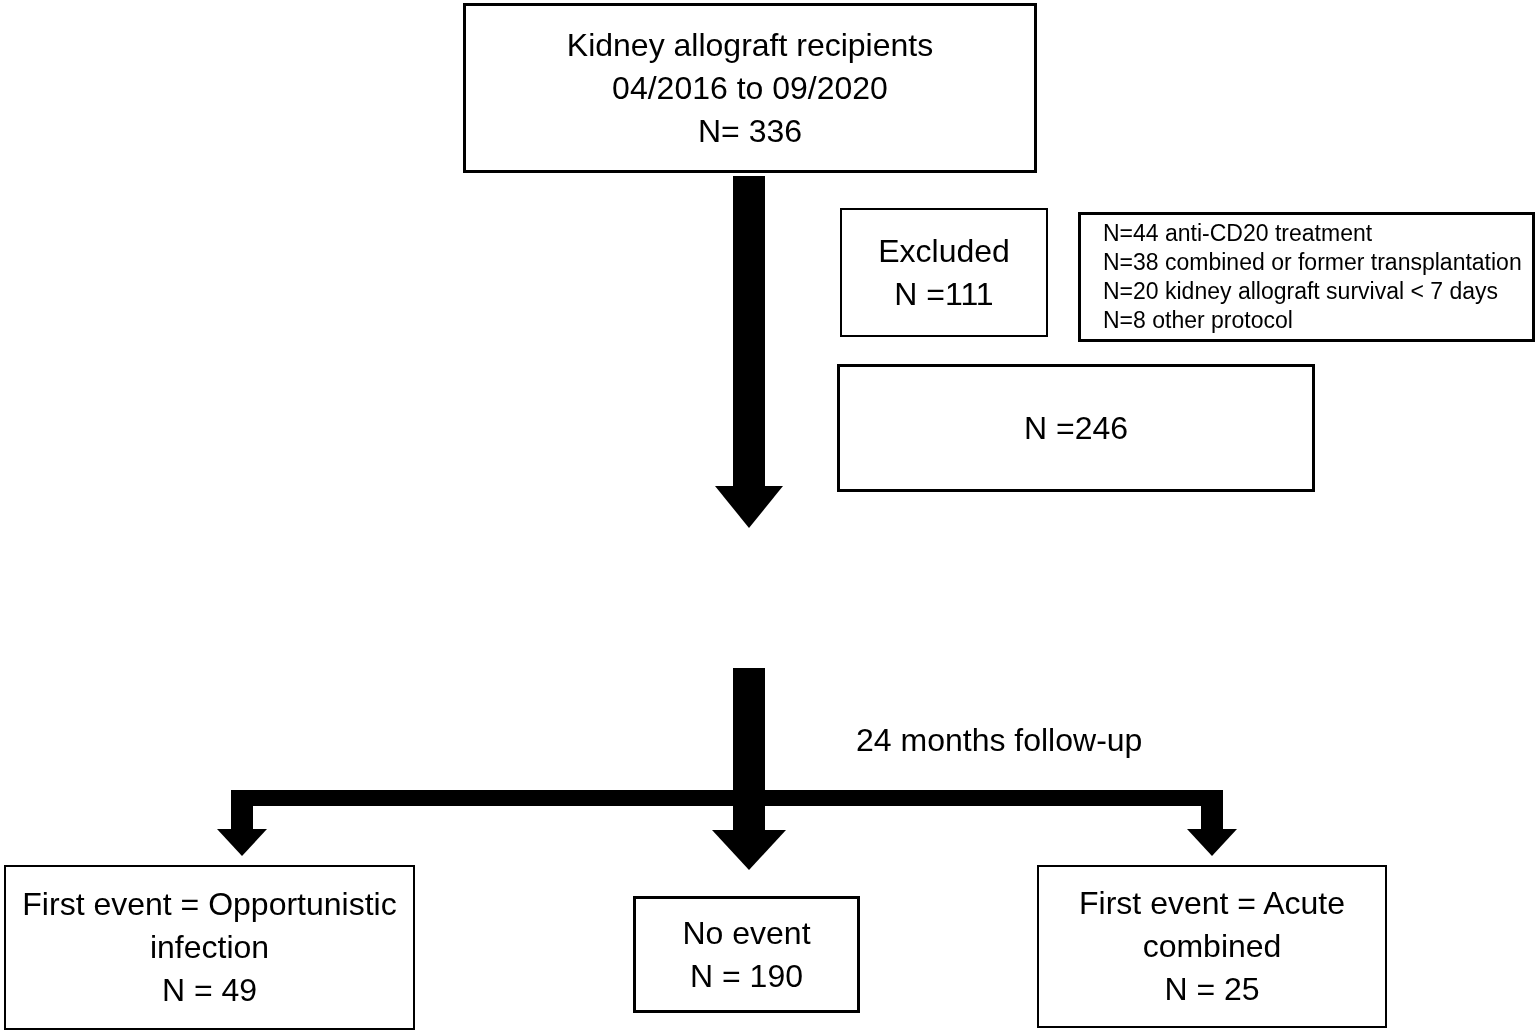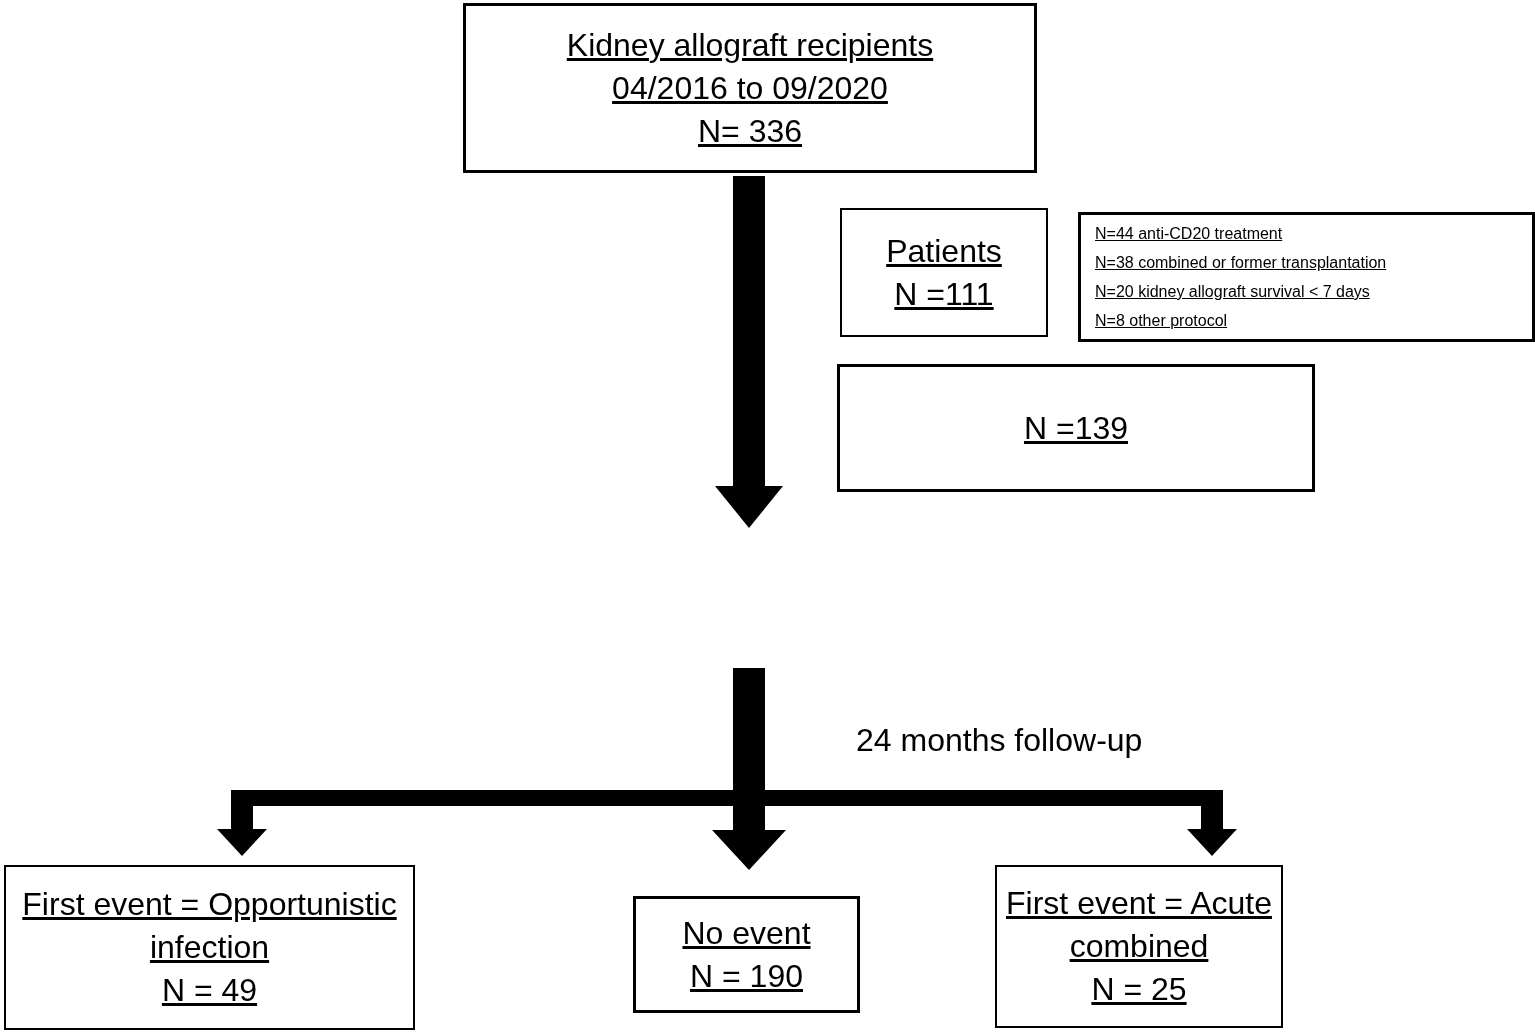--- a/index.html
+++ b/index.html
@@ -24,32 +24,32 @@
     display: flex;
     flex-direction: column;
     justify-content: center;
     align-items: center;
     text-align: center;
   }
   .box .line {
     font-size: 32px;
     line-height: 43px;
     white-space: nowrap;
-    text-decoration: underline;
   }
   .box.thin { border-width: 2px; }
   .box.reasons {
     justify-content: center;
     align-items: flex-start;
     text-align: left;
     padding-left: 14px;
   }
   .box.reasons .line {
-    font-size: 16px;
+    font-size: 23px;
     line-height: 29px;
+    margin-left: 8px;
   }
   .shaft {
     position: absolute;
     background: #000000;
   }
   .tri {
     position: absolute;
     width: 0;
     height: 0;
   }
@@ -67,33 +67,33 @@
   <div class="box" style="left:463px; top:3px; width:574px; height:170px;">
     <div class="line">Kidney allograft recipients</div>
     <div class="line">04/2016 to 09/2020</div>
     <div class="line">N= 336</div>
   </div>
 
   <div class="shaft" style="left:733px; top:176px; width:32px; height:312px;"></div>
   <div class="tri" style="left:715px; top:486px; border-left:34px solid transparent; border-right:34px solid transparent; border-top:42px solid #000000;"></div>
 
   <div class="box thin" style="left:840px; top:208px; width:208px; height:129px;">
-    <div class="line">Patients</div>
+    <div class="line">Excluded</div>
     <div class="line">N =111</div>
   </div>
 
   <div class="box reasons" style="left:1078px; top:212px; width:457px; height:130px;">
     <div class="line">N=44 anti-CD20 treatment</div>
     <div class="line">N=38 combined or former transplantation</div>
     <div class="line">N=20 kidney allograft survival &lt; 7 days</div>
     <div class="line">N=8 other protocol</div>
   </div>
 
   <div class="box" style="left:837px; top:364px; width:478px; height:128px;">
-    <div class="line">N =139</div>
+    <div class="line">N =246</div>
   </div>
 
 
   <div class="shaft" style="left:733px; top:668px; width:32px; height:164px;"></div>
   <div class="tri" style="left:712px; top:830px; border-left:37px solid transparent; border-right:37px solid transparent; border-top:40px solid #000000;"></div>
 
   <div class="label" style="left:856px; top:722px;">24 months follow-up</div>
 
   <div class="shaft" style="left:231px; top:790px; width:992px; height:16px;"></div>
 
@@ -107,19 +107,19 @@
     <div class="line">First event = Opportunistic</div>
     <div class="line">infection</div>
     <div class="line">N = 49</div>
   </div>
 
   <div class="box" style="left:633px; top:896px; width:227px; height:117px;">
     <div class="line">No event</div>
     <div class="line">N = 190</div>
   </div>
 
-  <div class="box thin" style="left:995px; top:865px; width:288px; height:163px;">
+  <div class="box thin" style="left:1037px; top:865px; width:350px; height:163px;">
     <div class="line">First event = Acute</div>
     <div class="line">combined</div>
     <div class="line">N = 25</div>
   </div>
 
 </div>
 
 </body></html>

